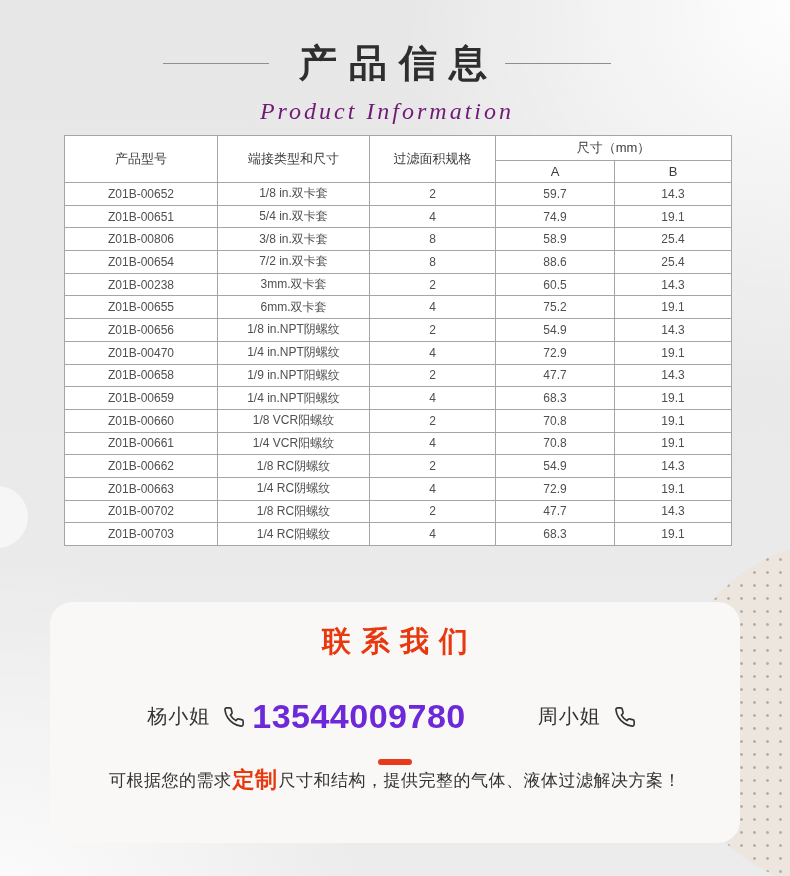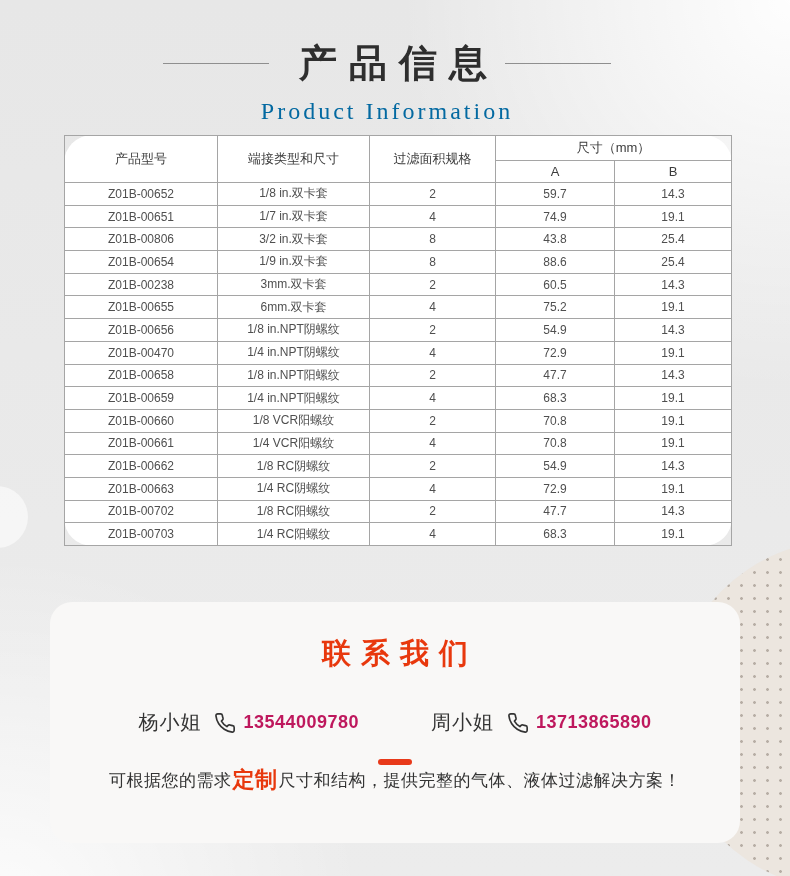--- a/index.html
+++ b/index.html
@@ -30,55 +30,55 @@
   
   .header { position:absolute; top:38px; left:0; width:774px; text-align:center; z-index:1; }
   .title-row { display:flex; align-items:center; justify-content:center; }
   .title-line { width:106px; height:1px; background:#8f8f8f; }
   .page-title {
     font-size:38px; font-weight:bold; color:#2e2e2e;
     letter-spacing:12px; text-indent:12px; margin:0 6px 0 18px; white-space:nowrap;
   }
   .page-subtitle {
     margin-top:9px;
-    font-family:"Liberation Serif","DejaVu Serif",serif; 
-    font-size:24px; color:#0369a1; letter-spacing:3px;
+    font-family:"Liberation Serif","DejaVu Serif",serif; font-style:italic;
+    font-size:24px; color:#701a75; letter-spacing:3px;
   }
 
   
   .spec-table {
     position:absolute; left:64px; top:135px; width:667px; z-index:1;
-    border-collapse:collapse; table-layout:fixed; background:#ffffff;border-radius:28px;
+    border-collapse:collapse; table-layout:fixed; background:#ffffff;
   }
   .spec-table th, .spec-table td {
     border:1px solid #a5a5a5; text-align:center; vertical-align:middle;
     font-weight:normal; padding:0;
   }
   .spec-table thead th { font-size:13px; color:#3c3c3c; }
   .spec-table thead tr.h1 th { height:25px; }
   .spec-table thead tr.h2 th { height:22px; }
   .spec-table thead th.tall { height:47px; }
   .spec-table tbody td { height:22.7px; font-size:12px; color:#4f4f4f; }
 
   
   .card {
     position:absolute; left:50px; top:602px; width:690px; height:241px;
     background:#f9f8f7; border-radius:22px; z-index:2; text-align:center;
   }
   .contact-title {
-    margin-top:32px; font-size:29px; font-weight:bold; color:#e8380d;
+    margin-top:20px; font-size:29px; font-weight:bold; color:#e8380d;
     letter-spacing:10px; text-indent:10px;
   }
   .contact-row {
     margin-top:35px; display:flex; justify-content:center; align-items:center; gap:72px;
   }
   .contact-item { display:flex; align-items:center; }
   .contact-name { font-size:20px; color:#333333; letter-spacing:1px; margin-right:13px; }
   .phone-icon { width:22px; height:22px; margin-right:7px; }
-  .contact-phone { font-size:18px; font-weight:bold; color:#be185d; letter-spacing:0.5px; }
+  .contact-phone { font-size:34px; font-weight:bold; color:#6d28d9; letter-spacing:0.5px; }
   .red-divider {
     width:34px; height:6px; border-radius:3px; background:#e8391a; margin:23px auto 0;
   }
   .custom-note { font-size:17px; color:#333333; letter-spacing:0.5px; }
   .custom-note .hl {
     font-size:22px; font-weight:bold; color:#e8380d; padding:0 1px; vertical-align:-1px;
   }
 </style>
 </head>
 <body>
@@ -118,35 +118,35 @@
   <tbody>
       <tr>
         <td>Z01B-00652</td>
         <td>1/8 in.双卡套</td>
         <td>2</td>
         <td>59.7</td>
         <td>14.3</td>
       </tr>
       <tr>
         <td>Z01B-00651</td>
-        <td>1/7 in.双卡套</td>
+        <td>5/4 in.双卡套</td>
         <td>4</td>
         <td>74.9</td>
         <td>19.1</td>
       </tr>
       <tr>
         <td>Z01B-00806</td>
-        <td>3/2 in.双卡套</td>
+        <td>3/8 in.双卡套</td>
         <td>8</td>
-        <td>43.8</td>
+        <td>58.9</td>
         <td>25.4</td>
       </tr>
       <tr>
         <td>Z01B-00654</td>
-        <td>1/9 in.双卡套</td>
+        <td>7/2 in.双卡套</td>
         <td>8</td>
         <td>88.6</td>
         <td>25.4</td>
       </tr>
       <tr>
         <td>Z01B-00238</td>
         <td>3mm.双卡套</td>
         <td>2</td>
         <td>60.5</td>
         <td>14.3</td>
@@ -167,21 +167,21 @@
       </tr>
       <tr>
         <td>Z01B-00470</td>
         <td>1/4 in.NPT阴螺纹</td>
         <td>4</td>
         <td>72.9</td>
         <td>19.1</td>
       </tr>
       <tr>
         <td>Z01B-00658</td>
-        <td>1/8 in.NPT阳螺纹</td>
+        <td>1/9 in.NPT阳螺纹</td>
         <td>2</td>
         <td>47.7</td>
         <td>14.3</td>
       </tr>
       <tr>
         <td>Z01B-00659</td>
         <td>1/4 in.NPT阳螺纹</td>
         <td>4</td>
         <td>68.3</td>
         <td>19.1</td>
@@ -240,20 +240,19 @@
       <svg class="phone-icon" viewBox="0 0 24 24" fill="none" stroke="#333333" stroke-width="1.8" stroke-linecap="round" stroke-linejoin="round">
         <path d="M22 16.92v3a2 2 0 0 1-2.18 2 19.79 19.79 0 0 1-8.63-3.07 19.5 19.5 0 0 1-6-6 19.79 19.79 0 0 1-3.07-8.67A2 2 0 0 1 4.11 2h3a2 2 0 0 1 2 1.72 12.84 12.84 0 0 0 .7 2.81 2 2 0 0 1-.45 2.11L8.09 9.91a16 16 0 0 0 6 6l1.27-1.27a2 2 0 0 1 2.11-.45 12.84 12.84 0 0 0 2.81.7A2 2 0 0 1 22 16.92z"></path>
       </svg>
       <span class="contact-phone">13544009780</span>
     </div>
     <div class="contact-item">
       <span class="contact-name">周小姐</span>
       <svg class="phone-icon" viewBox="0 0 24 24" fill="none" stroke="#333333" stroke-width="1.8" stroke-linecap="round" stroke-linejoin="round">
         <path d="M22 16.92v3a2 2 0 0 1-2.18 2 19.79 19.79 0 0 1-8.63-3.07 19.5 19.5 0 0 1-6-6 19.79 19.79 0 0 1-3.07-8.67A2 2 0 0 1 4.11 2h3a2 2 0 0 1 2 1.72 12.84 12.84 0 0 0 .7 2.81 2 2 0 0 1-.45 2.11L8.09 9.91a16 16 0 0 0 6 6l1.27-1.27a2 2 0 0 1 2.11-.45 12.84 12.84 0 0 0 2.81.7A2 2 0 0 1 22 16.92z"></path>
       </svg>
-      <span class="contact-phone">13713865890</span>
     </div>
   </div>
 
   <div class="red-divider"></div>
 
   <div class="custom-note"><span>可根据您的需求</span><span class="hl">定制</span><span>尺寸和结构，提供完整的气体、液体过滤解决方案！</span></div>
 </div>
 
 </body></html>

